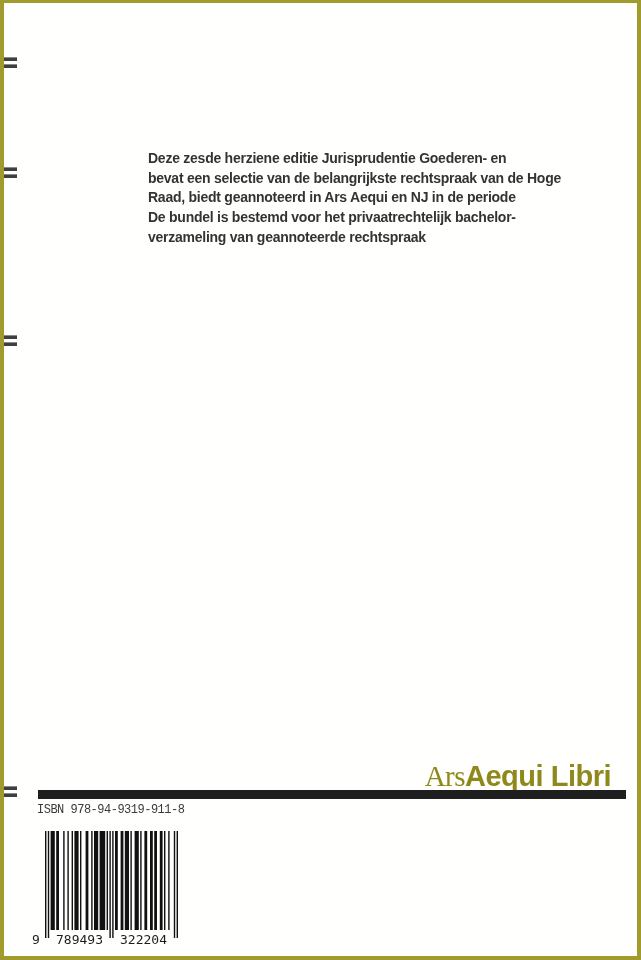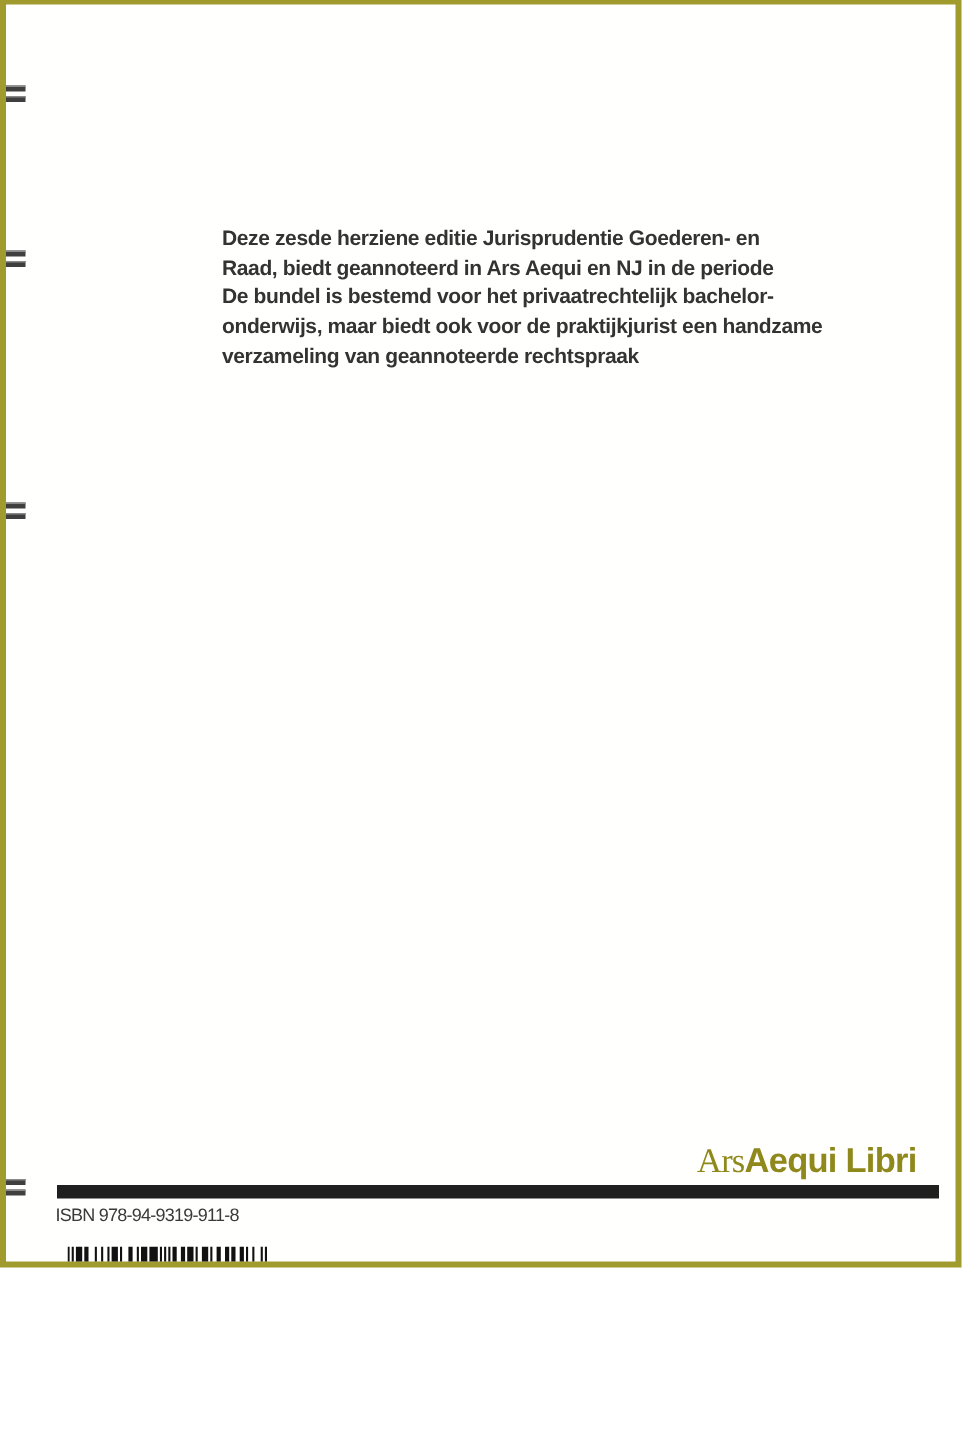--- a/index.html
+++ b/index.html
@@ -10,21 +10,21 @@
   }
   * { margin: 0; padding: 0; box-sizing: border-box; }
   html, body { width: 641px; height: 960px; }
   body {
     font-family: "Liberation Sans", sans-serif;
     background: #ffffff;
   }
   .cover {
     position: relative;
     width: 641px;
-    height: 845px;
+    height: 960px;
     background: #fffffe;
     border: 4px solid var(--border);
     border-top-width: 3px;
     overflow: hidden;
   }
   
   .reg-mark {
     position: absolute;
     left: 0;
     width: 13px;
@@ -54,21 +54,21 @@
     line-height: 19.7px;
   }
   .blurb .line { white-space: nowrap; }
 
   
   .logo {
     position: absolute;
     top: 757px;
     right: 26px;
     color: var(--logo);
-    font-size: 23px;
+    font-size: 29px;
     letter-spacing: -0.5px;
     white-space: nowrap;
   }
   .logo .ars {
     font-family: "Liberation Serif", serif;
     font-weight: normal;
   }
   .logo .aequi, .logo .libri {
     font-family: "Liberation Sans", sans-serif;
     font-weight: bold;
@@ -82,21 +82,21 @@
     width: 588px;
     height: 9px;
     background: var(--bar);
   }
 
   
   .isbn {
     position: absolute;
     left: 33px;
     top: 800px;
-    font-family: Liberation Sans, sans-serif;
+    font-family: Liberation Mono, monospace;
     font-size: 12px;
     letter-spacing: -0.5px;
     color: #3a3a3a;
     white-space: nowrap;
   }
 
   
   .barcode {
     position: absolute;
     left: 28px;
@@ -144,23 +144,23 @@
     <div class="bar-line"></div>
     <div class="bar-line"></div>
   </div>
   <div class="reg-mark m4">
     <div class="bar-line"></div>
     <div class="bar-line"></div>
   </div>
 
   <div class="blurb">
     <div class="line">Deze zesde herziene editie Jurisprudentie Goederen- en</div>
+    <div class="line">bevat een selectie van de belangrijkste rechtspraak van de Hoge</div>
     <div class="line">Raad, biedt geannoteerd in Ars Aequi en NJ in de periode</div>
     <div class="line">De bundel is bestemd voor het privaatrechtelijk bachelor-</div>
-    <div class="line">onderwijs, maar biedt ook voor de praktijkjurist een handzame</div>
     <div class="line">verzameling van geannoteerde rechtspraak</div>
   </div>
 
   <div class="logo">
     <span class="ars">Ars</span><span class="aequi">Aequi</span><span class="libri"> Libri</span>
   </div>
 
   <div class="black-rule"></div>
 
   <div class="isbn">ISBN 978-94-9319-911-8</div>

